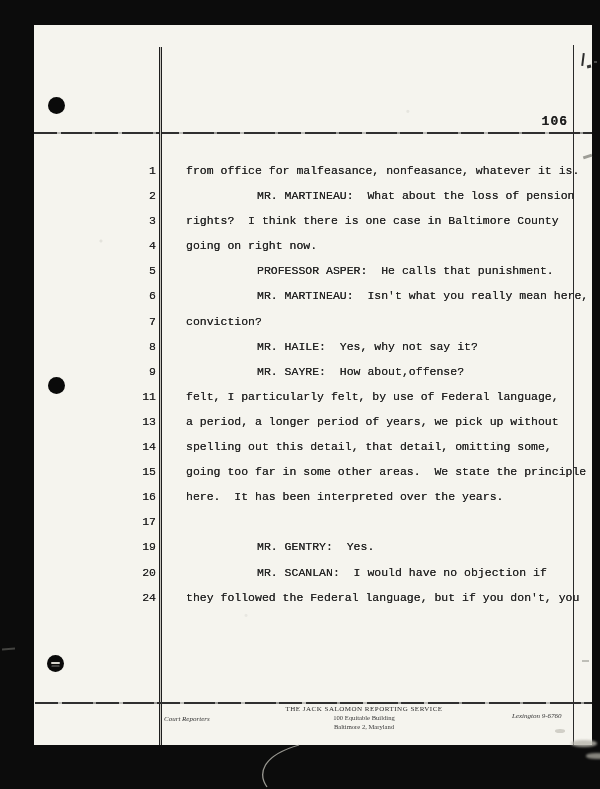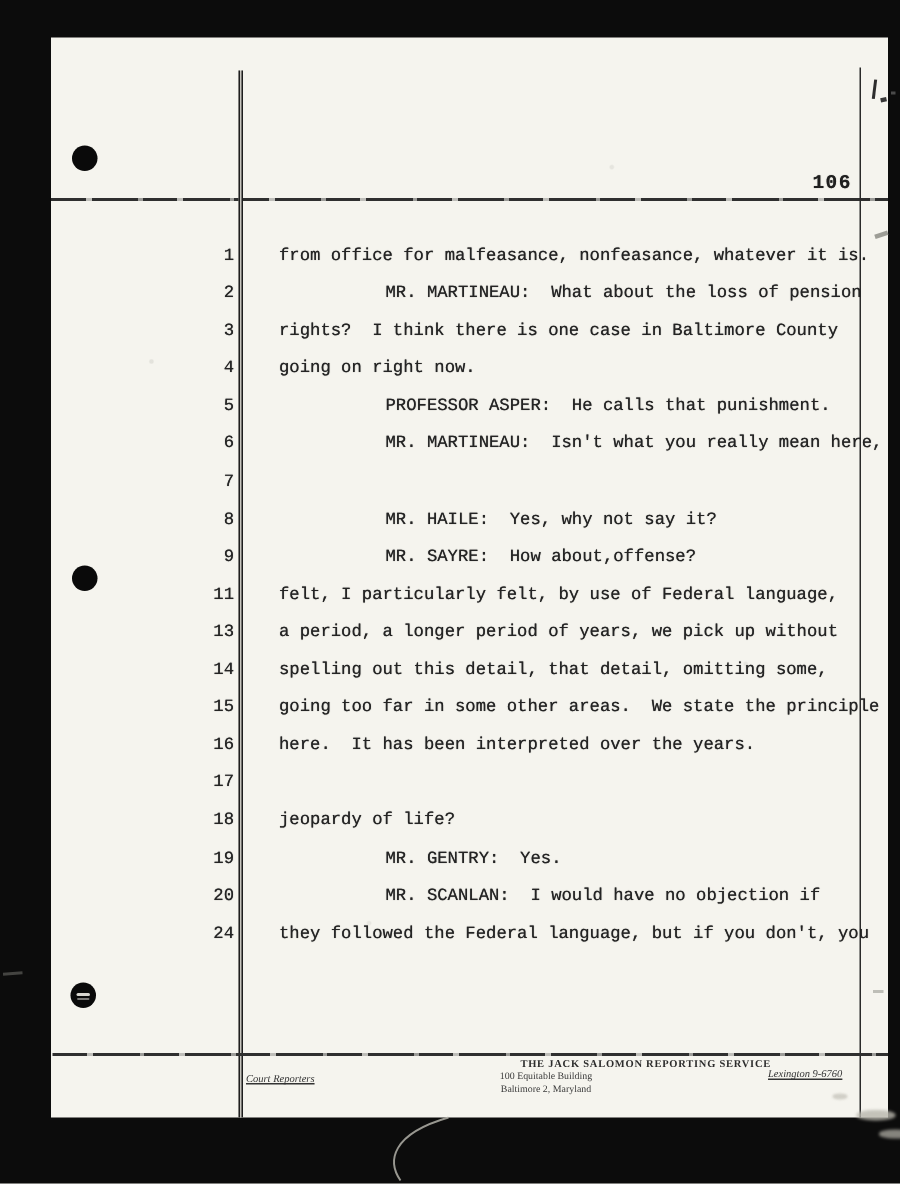--- a/index.html
+++ b/index.html
@@ -59,25 +59,25 @@
     position:absolute;left:152px;white-space:pre;
     color:#242424;text-shadow:0 0 .5px rgba(25,25,25,.85);
   }
   .trow.indent .ltext{padding-left:71px;}
 
   
   .footer-center{
     position:absolute;left:180px;top:680px;width:300px;text-align:center;
     font-family:"Liberation Serif","DejaVu Serif",serif;color:#2c2c2c;
   }
-  .footer-service{font-size:7px;font-weight:bold;letter-spacing:.5px;line-height:9px;text-align:right;}
+  .footer-service{font-size:7px;font-weight:normal;letter-spacing:.5px;line-height:9px;}
   .footer-addr{font-size:6.6px;line-height:8.5px;color:#3a3a3a;}
   .footer-side{
     position:absolute;font-family:"Liberation Serif","DejaVu Serif",serif;
-    font-style:italic;font-size:7px;color:#333;text-decoration:underline;
+    font-style:italic;font-size:7px;color:#333;
   }
   .footer-left{left:130px;top:690px;}
   .footer-right{left:478px;top:687px;text-align:right;}
 
   
   .punch{position:absolute;width:17px;height:17px;border-radius:50%;background:#0a0a0a;}
   .punch.p1{left:14px;top:72px;}
   .punch.p2{left:14px;top:352px;}
   .punch.p3{left:13px;top:630px;}
   .punch-mark{position:absolute;left:4px;top:7px;width:9px;height:1.6px;background:#d8d6cf;border-radius:1px;box-shadow:0 3px 0 -0.4px rgba(216,214,207,.55);}
@@ -128,20 +128,21 @@
         <div class="trow indent">
           <span class="lnum">5</span>
           <span class="ltext">PROFESSOR ASPER:  He calls that punishment.</span>
         </div>
         <div class="trow indent">
           <span class="lnum">6</span>
           <span class="ltext">MR. MARTINEAU:  Isn't what you really mean here,</span>
         </div>
         <div class="trow">
           <span class="lnum">7</span>
+          <span class="ltext">conviction?</span>
         </div>
         <div class="trow indent">
           <span class="lnum">8</span>
           <span class="ltext">MR. HAILE:  Yes, why not say it?</span>
         </div>
         <div class="trow indent">
           <span class="lnum">9</span>
           <span class="ltext">MR. SAYRE:  How about,offense?</span>
         </div>
         <div class="trow">
@@ -159,24 +160,20 @@
         <div class="trow">
           <span class="lnum">15</span>
           <span class="ltext">going too far in some other areas.  We state the principle</span>
         </div>
         <div class="trow">
           <span class="lnum">16</span>
           <span class="ltext">here.  It has been interpreted over the years.</span>
         </div>
         <div class="trow indent">
           <span class="lnum">17</span>
-        </div>
-        <div class="trow">
-          <span class="lnum">18</span>
-          <span class="ltext">jeopardy of life?</span>
         </div>
         <div class="trow indent">
           <span class="lnum">19</span>
           <span class="ltext">MR. GENTRY:  Yes.</span>
         </div>
         <div class="trow indent">
           <span class="lnum">20</span>
           <span class="ltext">MR. SCANLAN:  I would have no objection if</span>
         </div>
         <div class="trow">

